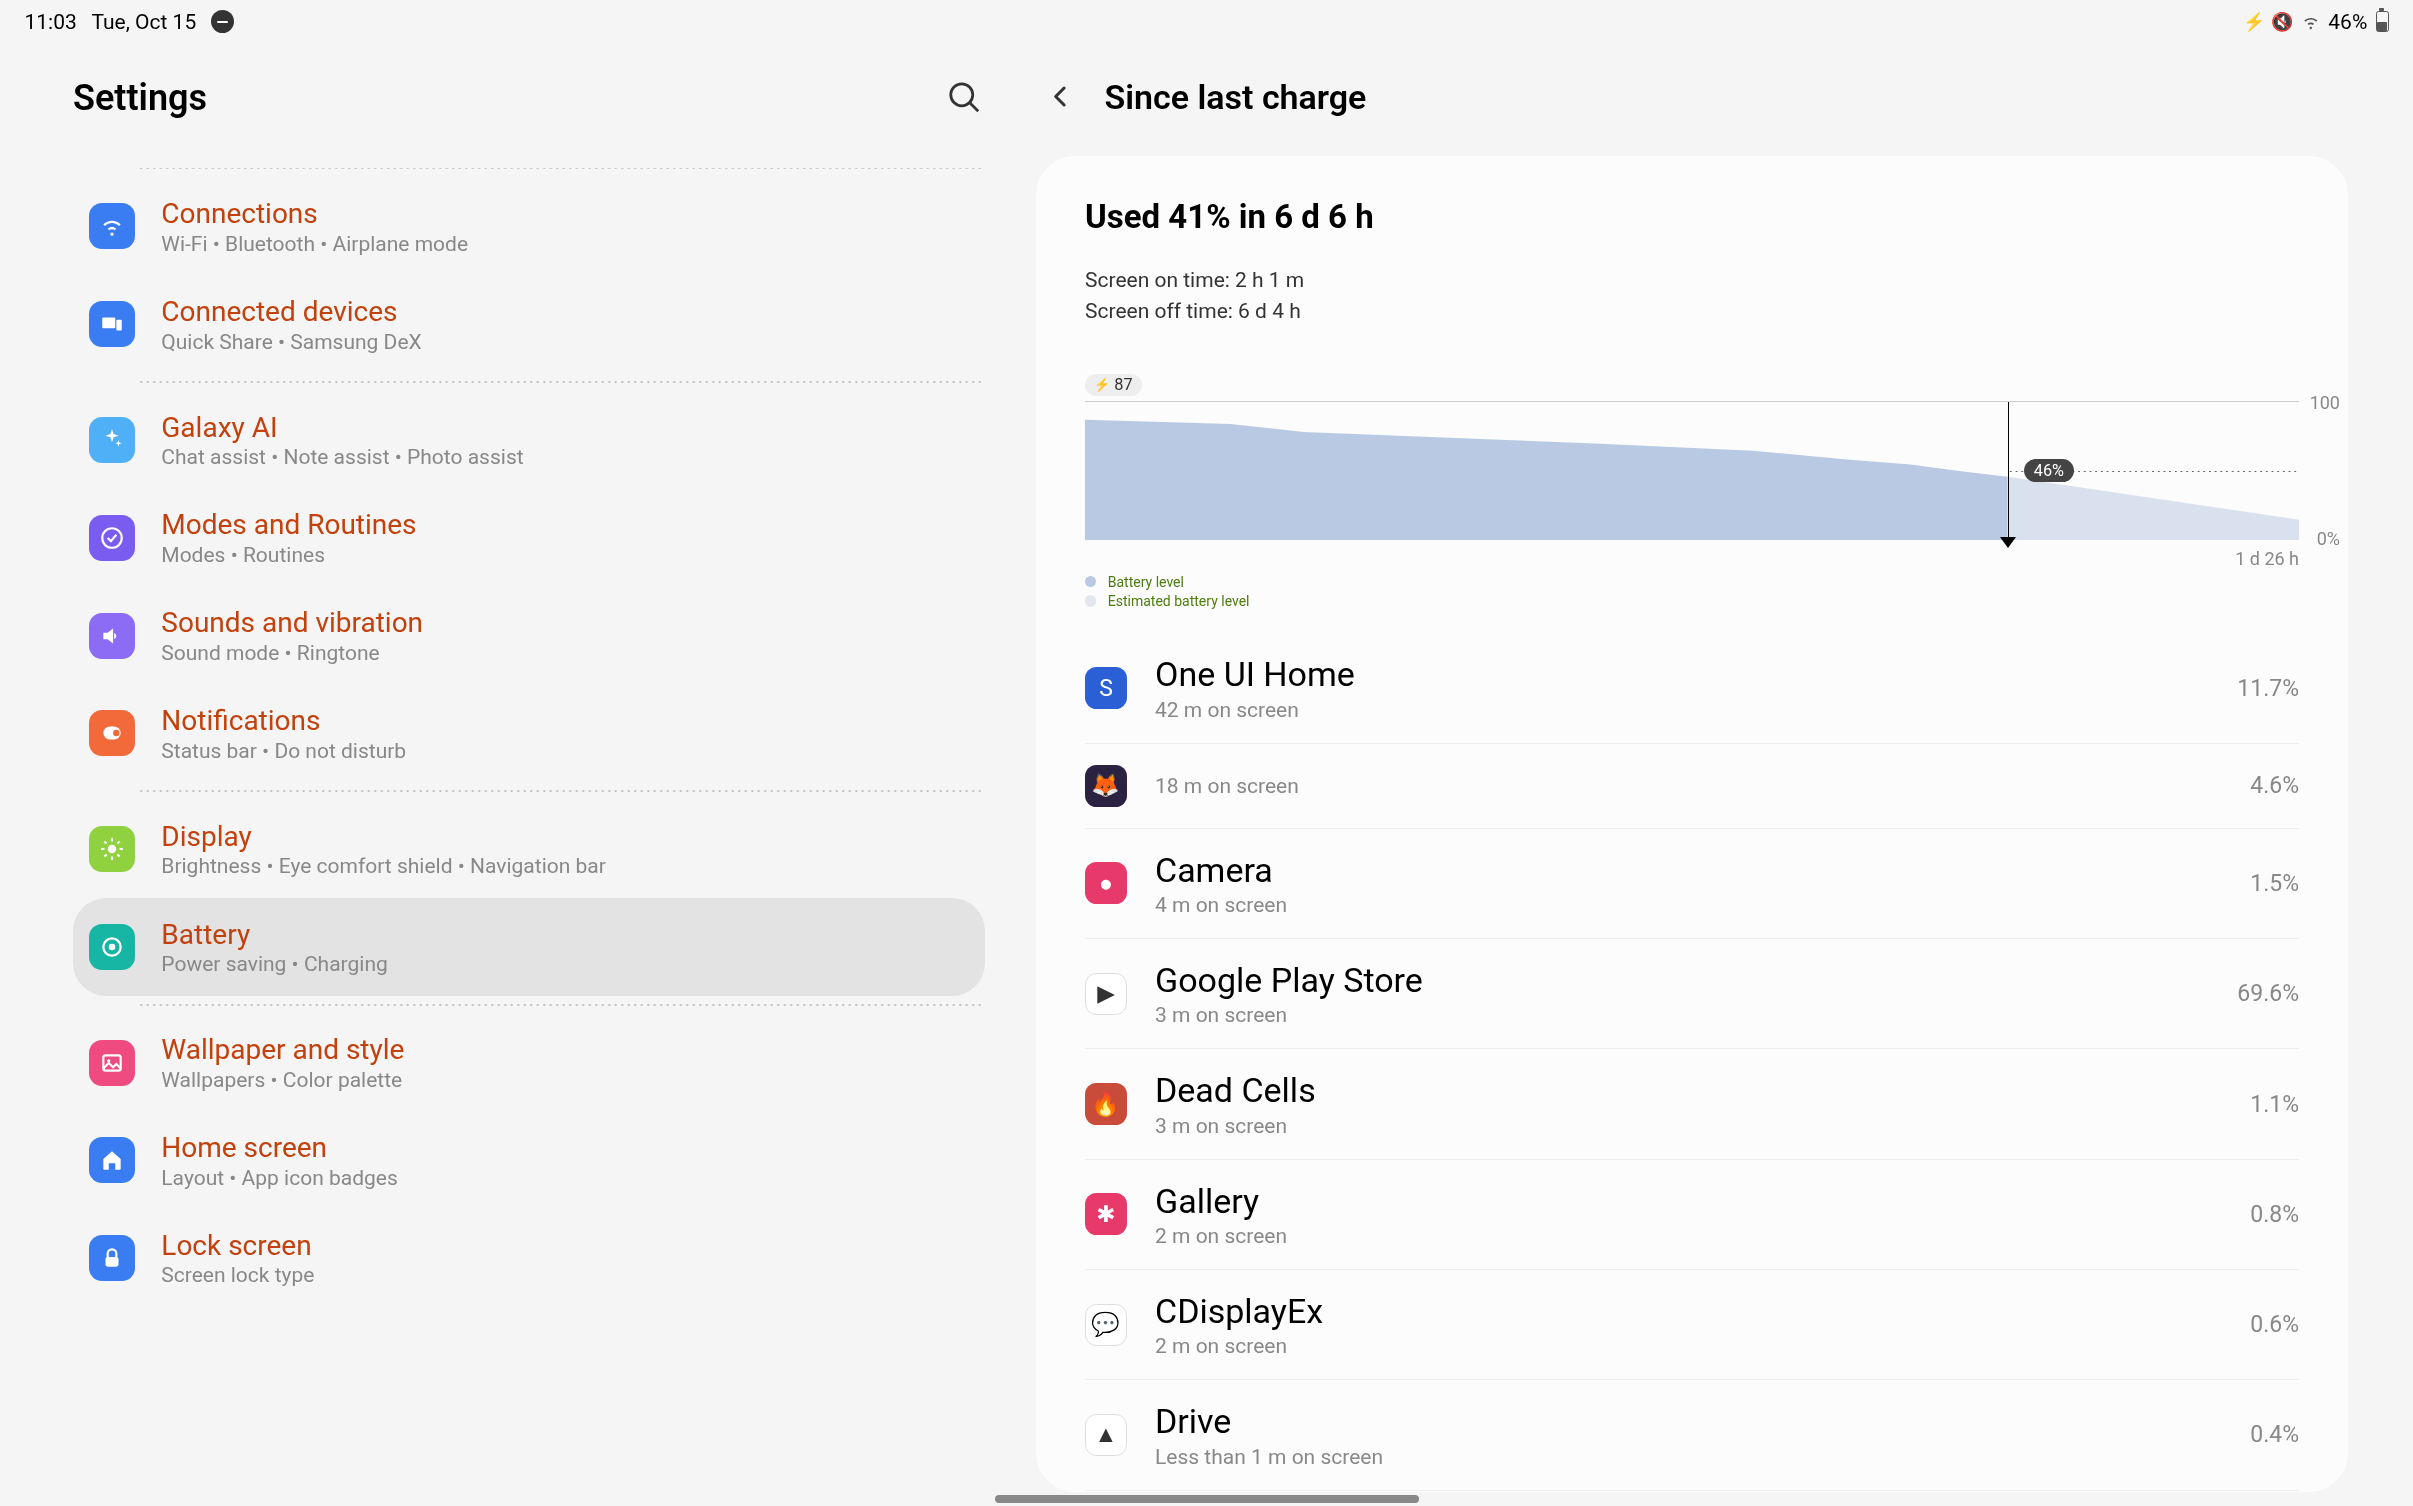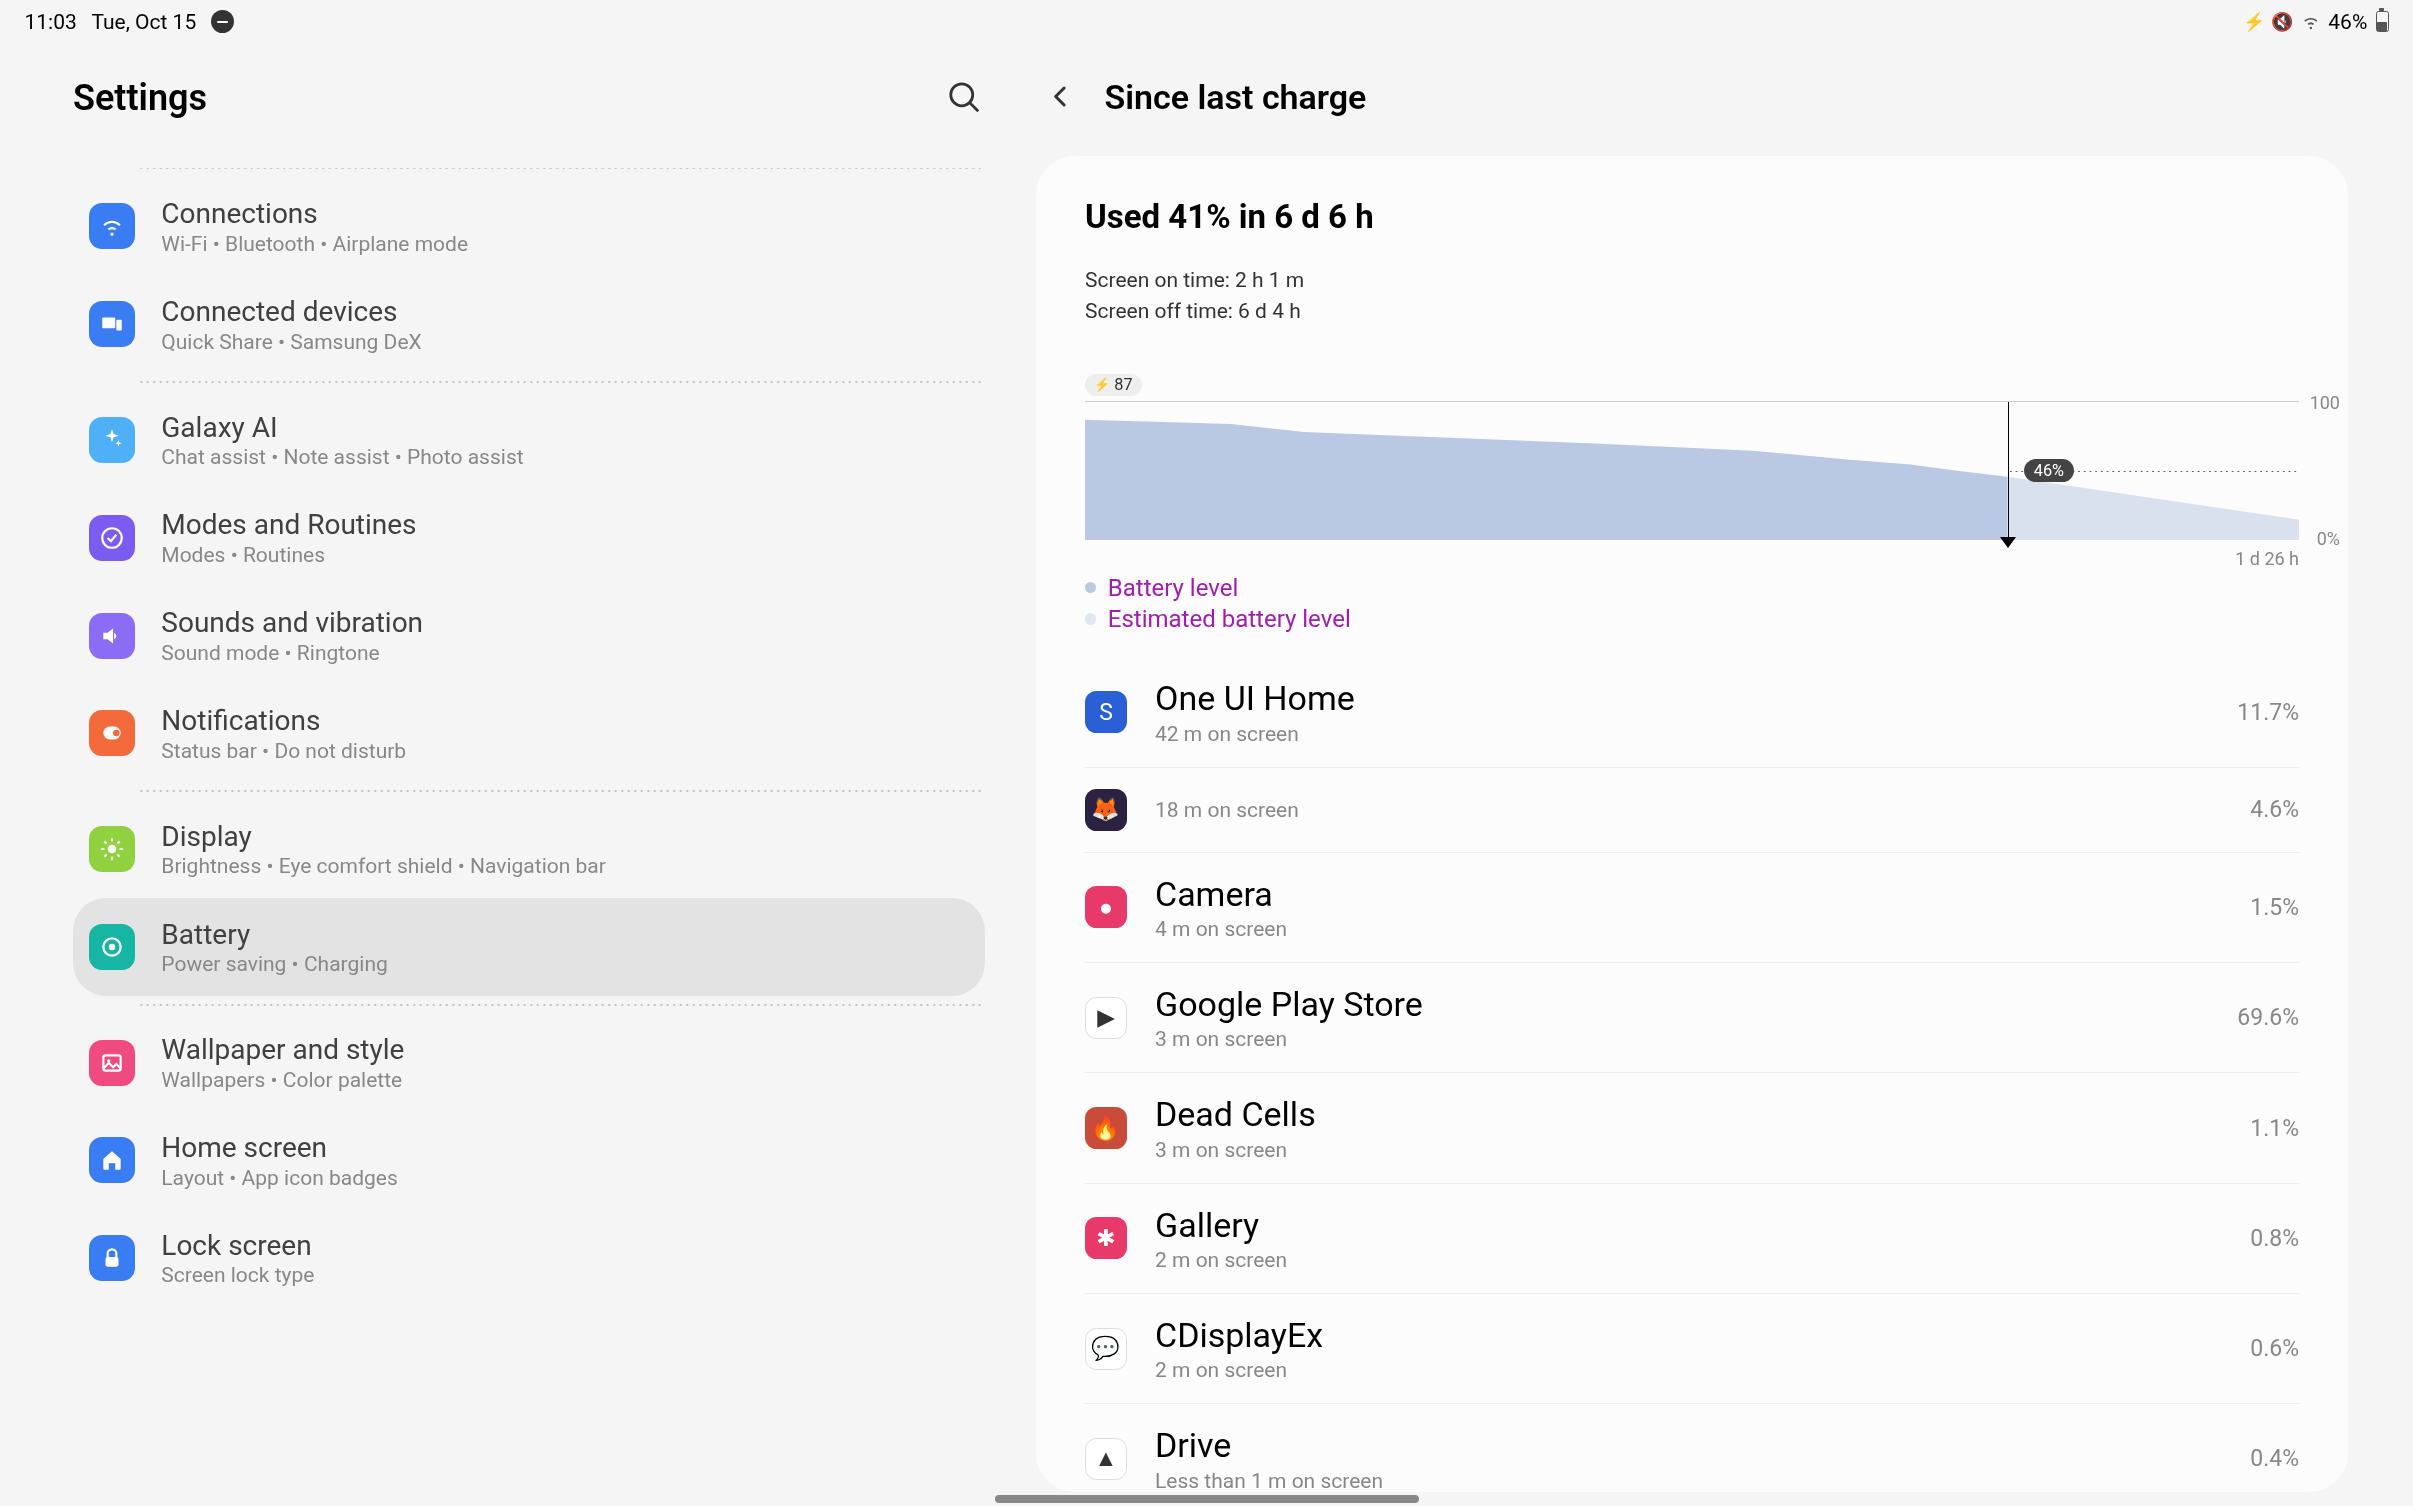--- a/index.html
+++ b/index.html
@@ -29,21 +29,21 @@
 
   
   .sidebar-list { }
   .dotted-divider { height: 1.6px; margin: 8.2px 0 8.2px 65px; background-image: radial-gradient(circle, #bbb 0.8px, transparent 1.2px); background-size: 6.5px 1.6px; background-repeat: repeat-x; }
   .dotted-divider.first { margin-left: 65px; }
   .sidebar-item { display: flex; align-items: center; padding: 19.6px 16.3px; border-radius: 33px; gap: 26px; cursor: pointer; }
   .sidebar-item.selected { background: #e3e3e3; }
   .sidebar-icon { width: 46px; height: 46px; border-radius: 13px; display: flex; align-items: center; justify-content: center; flex-shrink: 0; }
   .sidebar-icon svg { width: 26px; height: 26px; fill: #fff; }
   .sidebar-text { display: flex; flex-direction: column; gap: 1.6px; }
-  .sidebar-title { font-size: 28px; color: #404040; font-weight: 400; }
+  .sidebar-title { font-size: 28px; color: #c2410c; font-weight: 400; }
   .sidebar-sub { font-size: 21px; color: #888; }
 
   
   .right-header { display: flex; align-items: center; gap: 24.5px; padding: 33px 0 39px 4.9px; }
   .back-btn { width: 39px; height: 39px; display: flex; align-items: center; justify-content: center; background: none; border: none; cursor: pointer; }
   .back-btn svg { width: 29px; height: 29px; }
   .right-title { font-size: 34px; font-weight: 600; color: #000; }
 
   
   .detail-card { background: #fcfcfc; border-radius: 39px; padding: 41px 49px 0 49px; height: calc(100% - 122px); overflow: hidden; }
@@ -59,21 +59,21 @@
   .y-label { position: absolute; right: -41px; font-size: 18px; color: #888; }
   .y-label.top { top: -9.8px; }
   .y-label.bot { bottom: -9.8px; }
   .x-label { position: absolute; right: 0; bottom: -29px; font-size: 18px; color: #888; }
   .marker { position: absolute; left: 76%; top: 0; bottom: 0; width: 1.6px; background: #000; }
   .marker::after { content: ""; position: absolute; bottom: -8.2px; left: -7.3px; width: 0; height: 0; border-left: 8.2px solid transparent; border-right: 8.2px solid transparent; border-top: 11.4px solid #000; }
   .marker-badge { position: absolute; left: calc(76% + 16.3px); top: 50%; transform: translateY(-50%); background: #444; color: #fff; font-size: 16.3px; padding: 2.4px 9.8px; border-radius: 13px; }
   .marker-dots { position: absolute; left: 76%; right: 0; top: 50%; height: 1.6px; background-image: radial-gradient(circle, #666 0.8px, transparent 1.2px); background-size: 5.7px 1.6px; }
 
   
-  .legend { margin: 34px 0 24.5px 0; font-size: 24px; color: #a21caf; }
+  .legend { margin: 34px 0 24.5px 0; font-size: 14px; color: #4d7c0f; }
   .legend-row { display: flex; align-items: center; gap: 11.4px; margin-bottom: 3.3px; }
   .legend-dot { width: 11.4px; height: 11.4px; border-radius: 50%; }
 
   
   .app-list { }
   .app-row { display: flex; align-items: center; padding: 21px 0; border-bottom: 0.8px solid #eee; gap: 28px; cursor: pointer; }
   .app-row:first-child { border-top: none; }
   .app-icon { width: 42px; height: 42px; border-radius: 11.4px; display: flex; align-items: center; justify-content: center; font-size: 23px; color: #fff; flex-shrink: 0; }
   .app-text { flex: 1; display: flex; flex-direction: column; gap: 3.3px; }
   .app-name { font-size: 34px; color: #000; }

